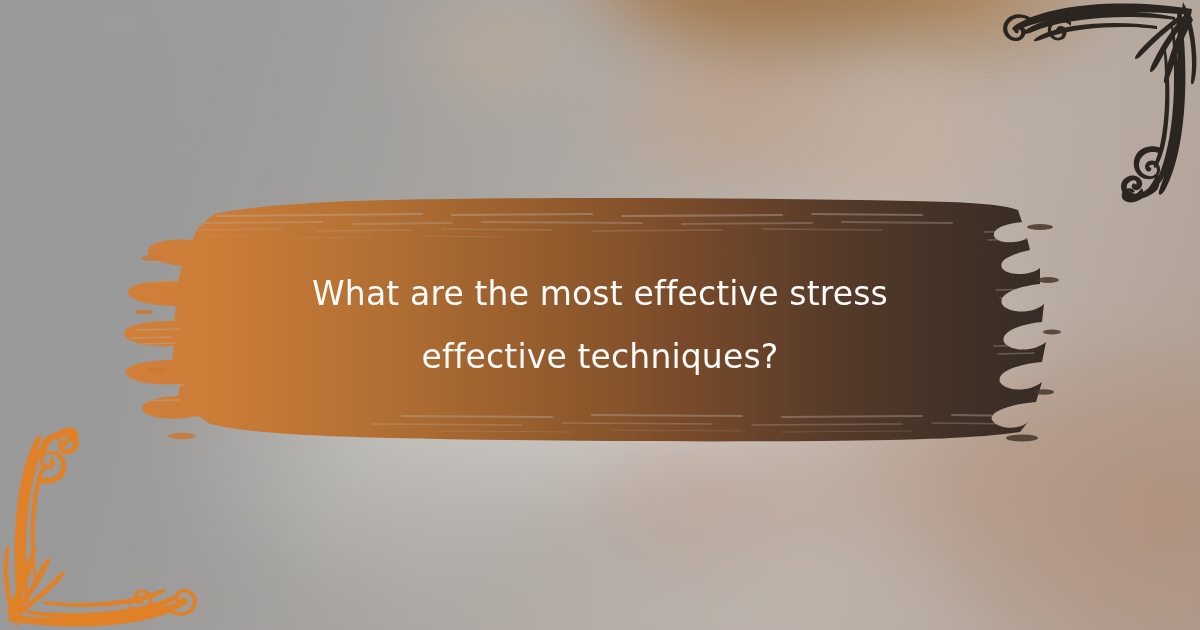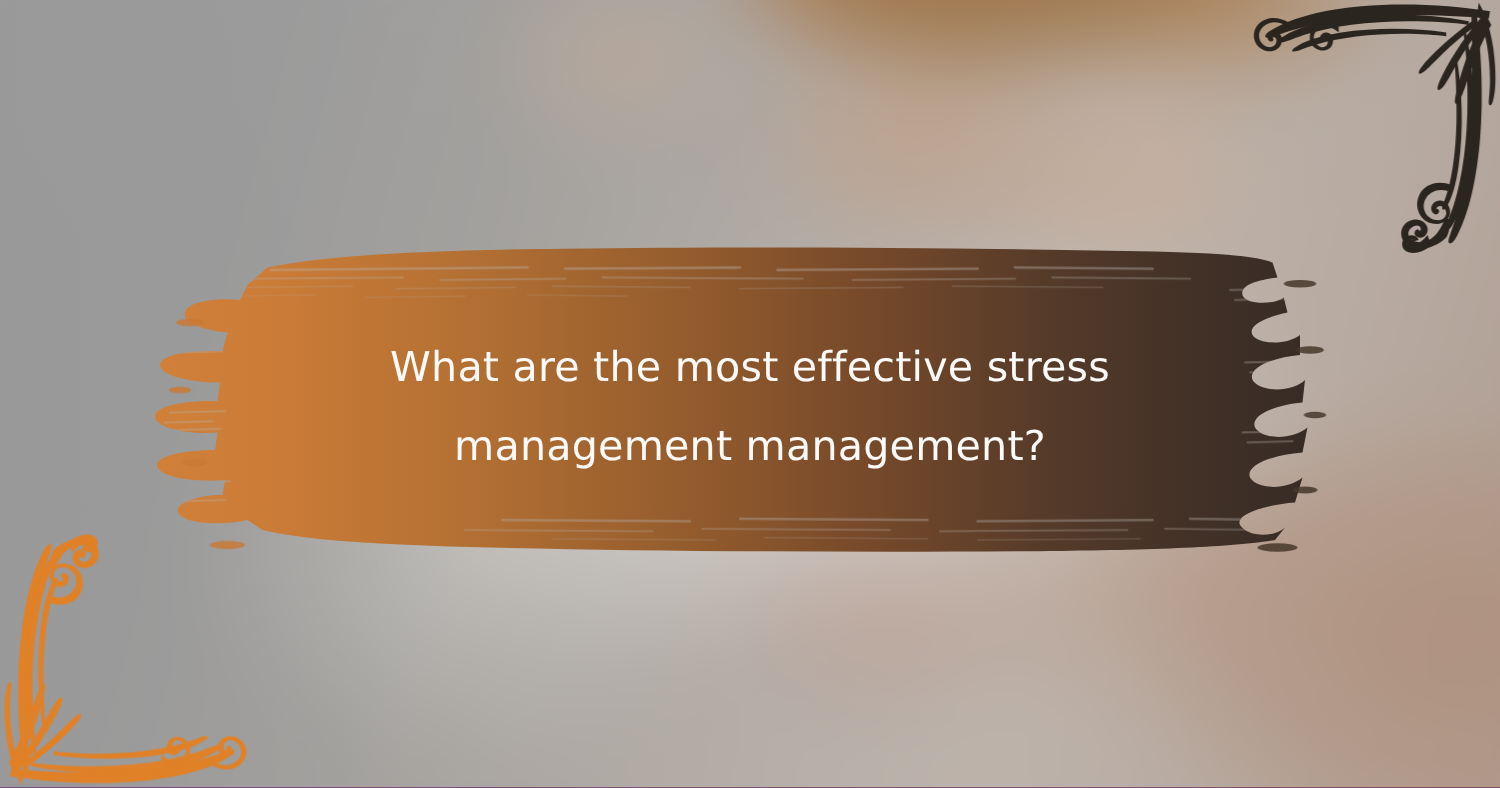--- a/index.html
+++ b/index.html
@@ -200,21 +200,21 @@
         <ellipse cx="30" cy="78" rx="11" ry="3"></ellipse>
         <ellipse cx="22" cy="132" rx="9" ry="2.6"></ellipse>
         <ellipse cx="34" cy="190" rx="10" ry="2.8"></ellipse>
         <ellipse cx="60" cy="256" rx="14" ry="3.2"></ellipse>
       </g>
     </svg>
   </div>
 
   <div class="title-block">
     <div class="title-line">What are the most effective stress</div>
-    <div class="title-line">management management?</div>
+    <div class="title-line">effective techniques?</div>
   </div>
 
   <div class="ornament orn-tr">
     <svg viewBox="0 0 215 215" xmlns="http://www.w3.org/2000/svg">
       <g fill="#2b2520">
 
         <path d="M196,8 C200,40 202,78 199,112 C196,146 190,170 181,188 C178,194 175,196 174,194 C173,192 176,186 179,176 C187,148 191,116 192,82 C193,56 193,30 192,10 Z"></path>
         <path d="M188,26 C194,56 196,92 192,124 C189,150 184,168 177,180 C174,185 172,185 172,182 C172,179 175,173 178,164 C185,142 189,112 189,80 C189,60 188,42 186,28 Z"></path>
 
         <path d="M180,44 C185,72 186,104 182,132 C180,148 176,160 172,166 C170,169 168,168 169,165 C170,162 172,157 174,150 C179,130 181,104 180,78 C180,64 179,52 178,46 Z"></path>

